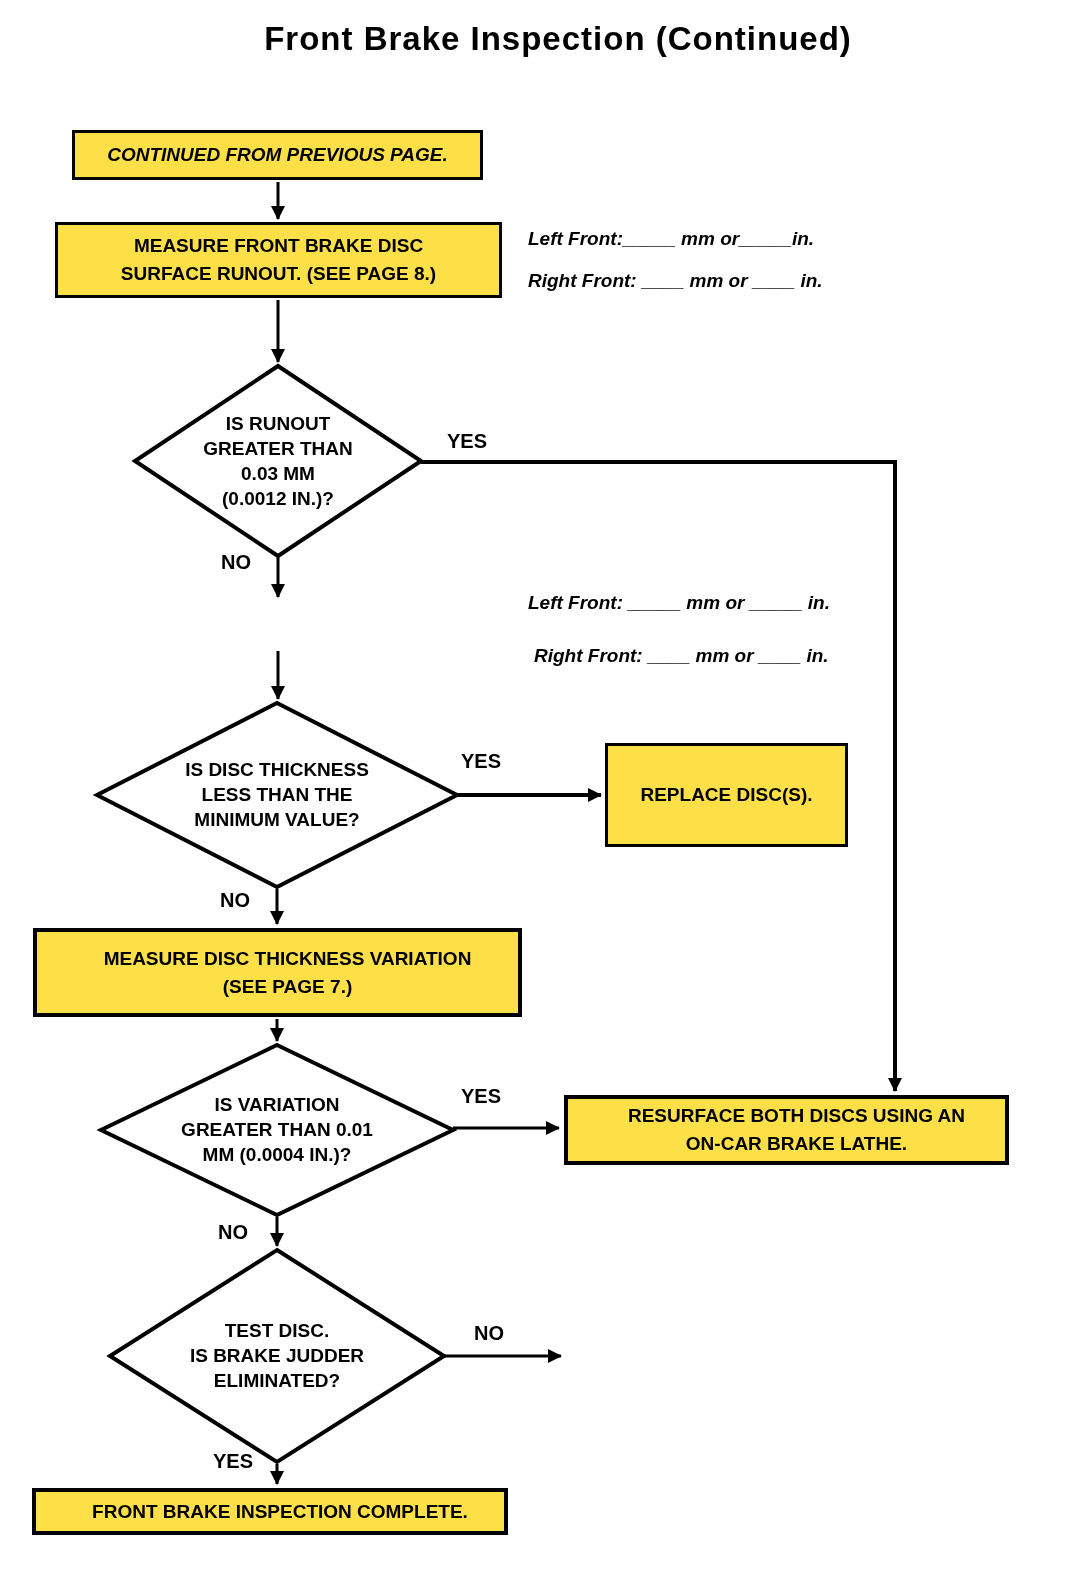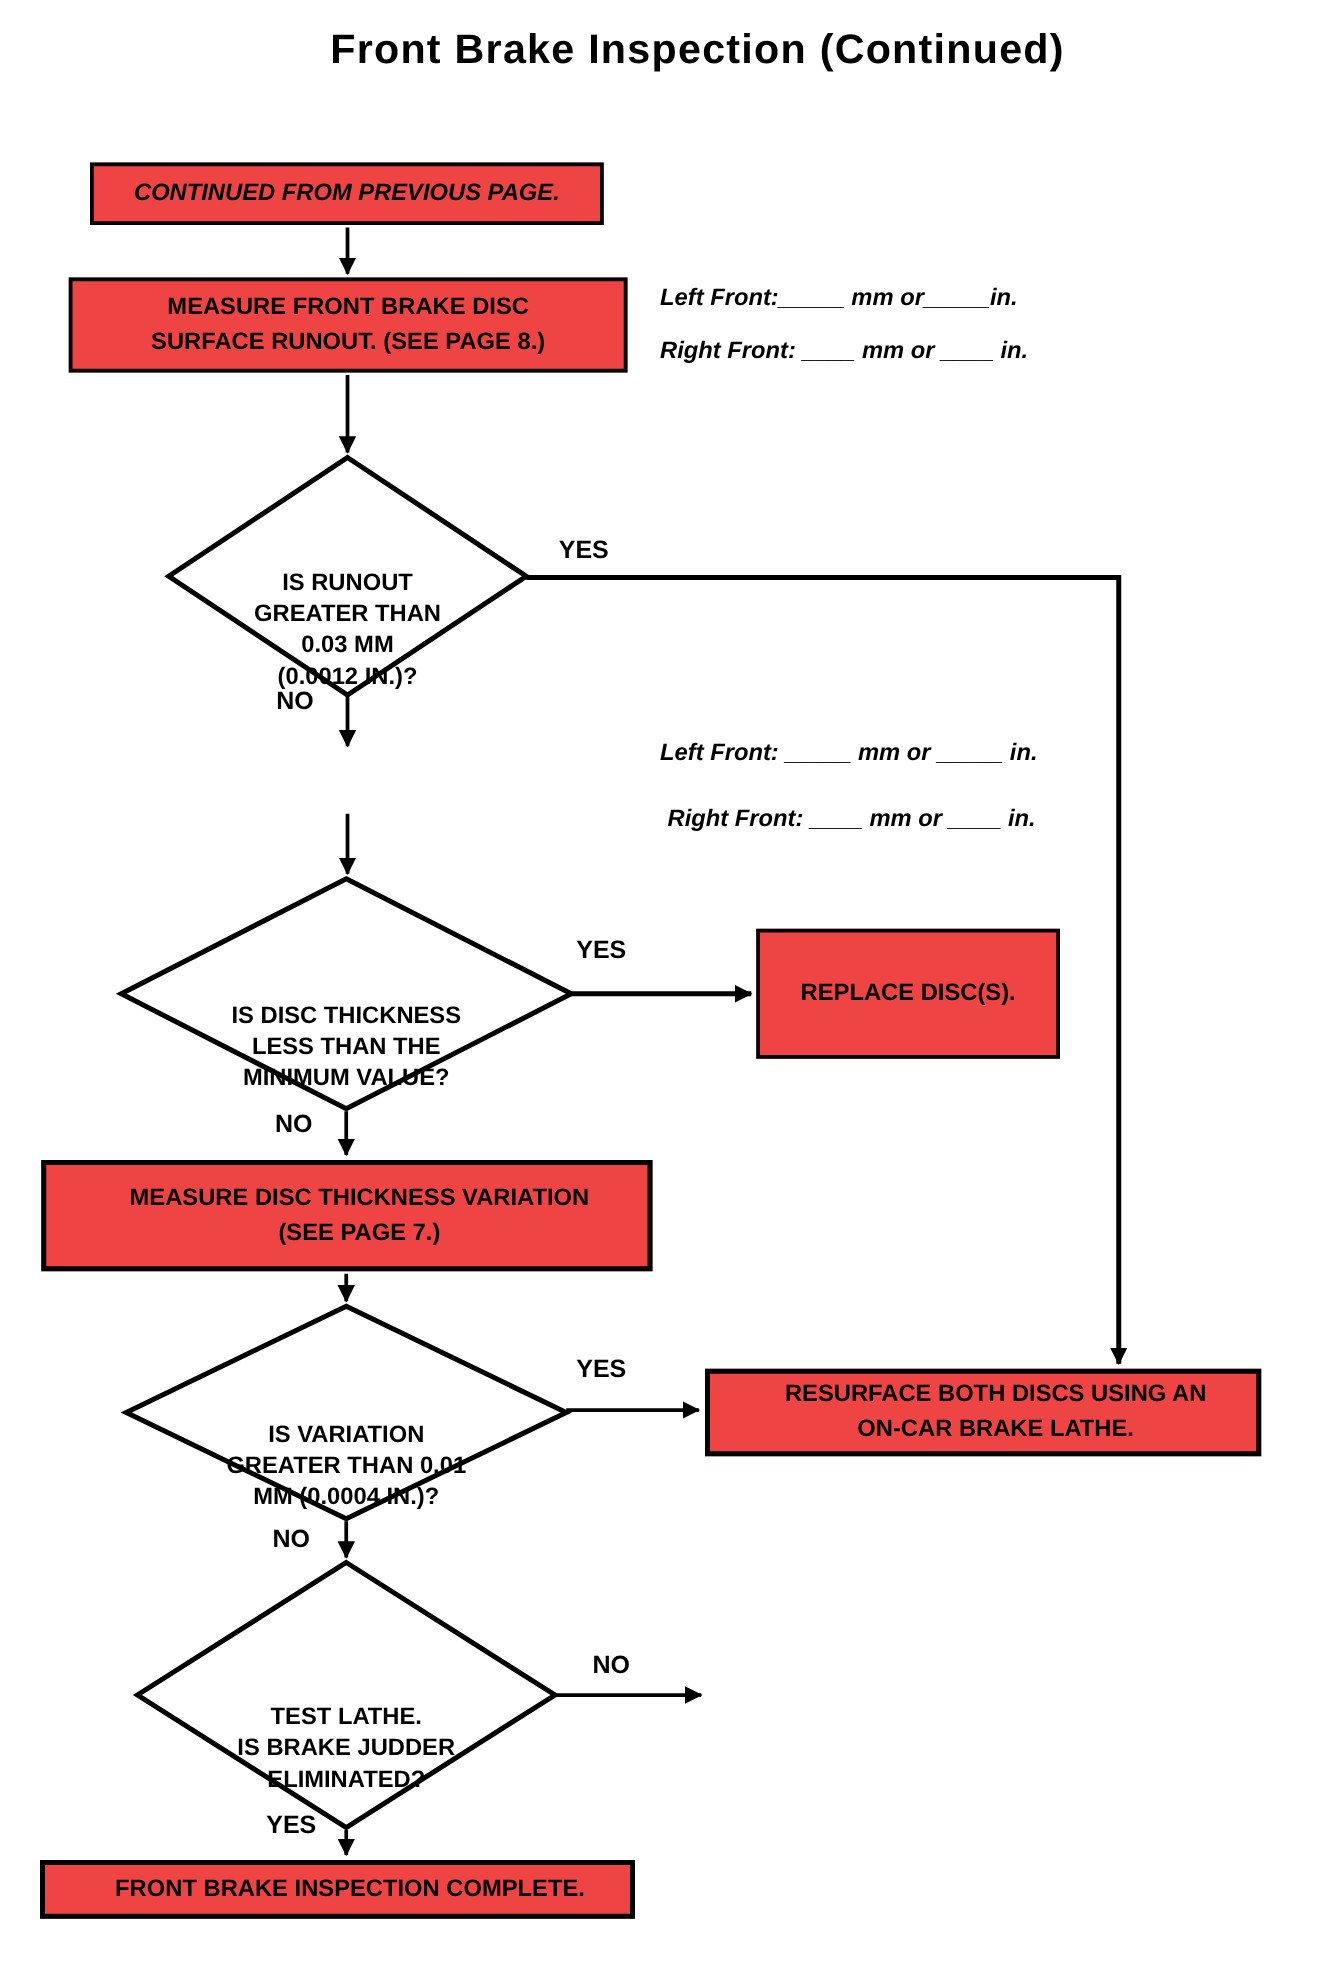--- a/index.html
+++ b/index.html
@@ -6,29 +6,29 @@
   .page{
     position:relative;width:1072px;height:1574px;background:#fff;
     font-family:"Liberation Sans", sans-serif;color:#000;overflow:hidden;
   }
   .title{
     position:absolute;left:0;top:20px;width:1072px;text-align:center;
     font-size:33px;font-weight:700;letter-spacing:1px;padding-left:22px;
   }
   svg.wires{position:absolute;left:0;top:0;}
   .node{
-    position:absolute;box-sizing:border-box;background:#ef4444;border:3px solid #000;
+    position:absolute;box-sizing:border-box;background:#fde047;border:3px solid #000;
     display:flex;flex-direction:column;align-items:center;justify-content:center;
     text-align:center;font-size:19px;font-weight:700;line-height:1.45;
   }
   .node.thick{border-width:4px;padding-left:20px;}
   .node.italic{font-style:italic;}
   .dtext{
     position:absolute;transform:translate(-50%,-50%);text-align:center;
-    font-size:19px;font-weight:700;line-height:1.32;white-space:nowrap;margin-top:43px;
+    font-size:19px;font-weight:700;line-height:1.32;white-space:nowrap;
   }
   .elabel{
     position:absolute;transform:translate(-50%,-50%);
     font-size:20px;font-weight:700;
   }
   .ann{
     position:absolute;font-size:19px;font-weight:700;font-style:italic;white-space:nowrap;
   }
   .line{display:block;}
 </style>
@@ -108,21 +108,21 @@
     <span class="line">MINIMUM VALUE?</span>
   </div>
 
   <div class="dtext" style="left:277px;top:1130px;">
     <span class="line">IS VARIATION</span>
     <span class="line">GREATER THAN 0.01</span>
     <span class="line">MM (0.0004 IN.)?</span>
   </div>
 
   <div class="dtext" style="left:277px;top:1356px;">
-    <span class="line">TEST LATHE.</span>
+    <span class="line">TEST DISC.</span>
     <span class="line">IS BRAKE JUDDER</span>
     <span class="line">ELIMINATED?</span>
   </div>
 
   <div class="elabel" style="left:467px;top:441px;">YES</div>
   <div class="elabel" style="left:236px;top:562px;">NO</div>
   <div class="elabel" style="left:481px;top:761px;">YES</div>
   <div class="elabel" style="left:235px;top:900px;">NO</div>
   <div class="elabel" style="left:481px;top:1096px;">YES</div>
   <div class="elabel" style="left:233px;top:1232px;">NO</div>

